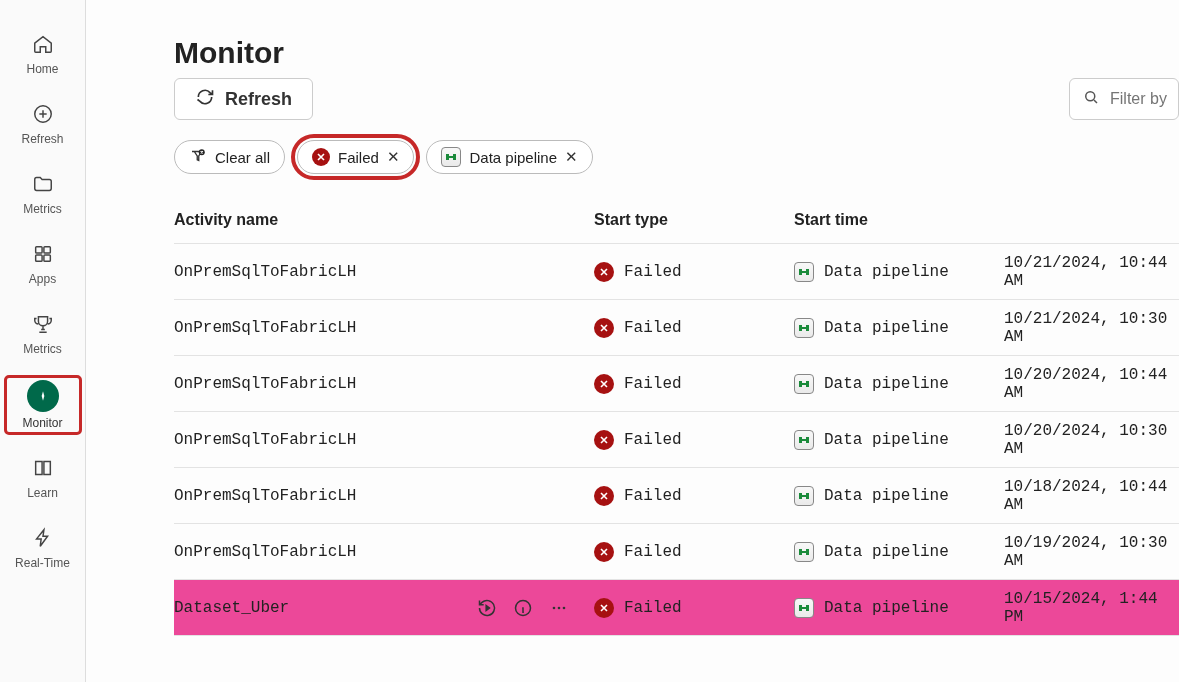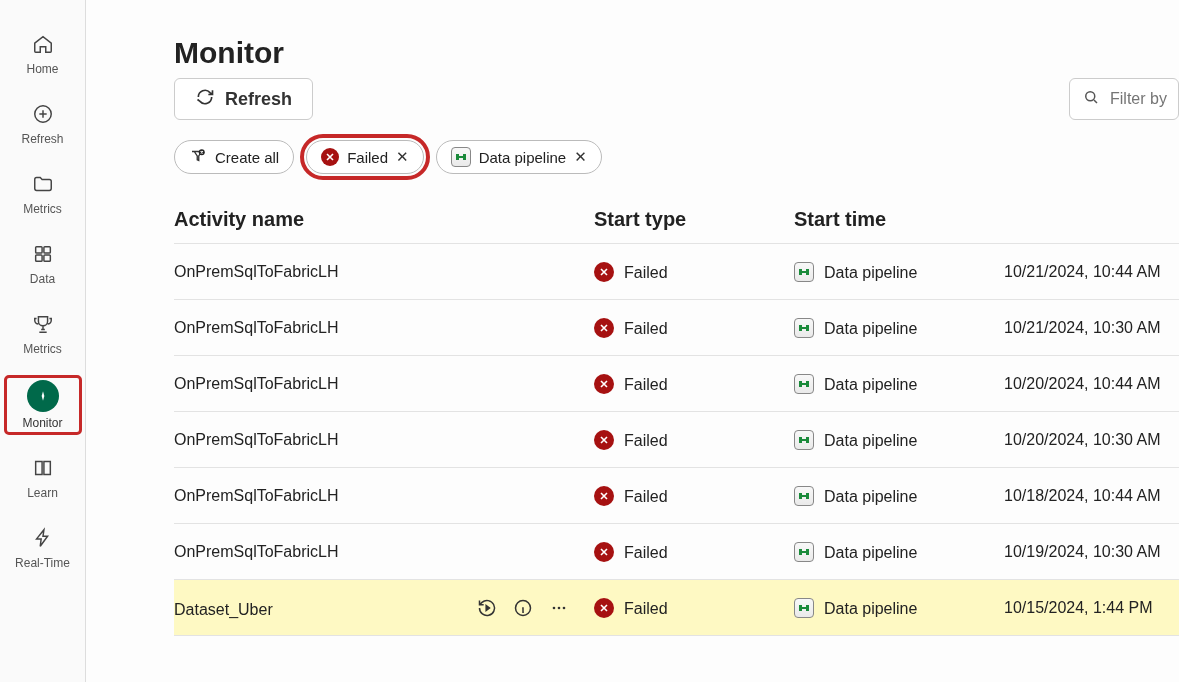--- a/index.html
+++ b/index.html
@@ -169,33 +169,33 @@
   .tbl-head, .tbl-row {
     display: grid;
     grid-template-columns: 420px 200px 210px 1fr;
     align-items: center;
     padding: 0 0 0 0;
     border-bottom: 1px solid #e3e3e3;
   }
   .tbl-head {
     height: 48px;
     font-weight: 700;
-    font-size: 20px;
+    font-size: 16px;
     color: #222;
   }
   .tbl-row {
     height: 56px;
     font-size: 16px;
     color: #222;
     cursor: pointer;
   }
   .tbl-row:hover, .tbl-row.hover {
-    background: #fef9c3;
-  }
-  .cell { display: flex; align-items: flex-end; gap: 10px; }
+    background: #ec4899;
+  }
+  .cell { display: flex; align-items: center; gap: 10px; font-family: Liberation Mono, monospace; }
   .name-cell { justify-content: space-between; padding-right: 24px; }
   .row-actions { display: flex; gap: 14px; color: #333; }
   .row-actions .act { width: 22px; height: 22px; display:flex; align-items:center; justify-content:center; cursor:pointer; }
 
   .status-icon {
     width: 20px; height: 20px; border-radius:50%;
     background:#a61111; display:flex; align-items:center; justify-content:center;
   }
   .status-icon svg { width:10px; height:10px; }
 
@@ -234,21 +234,21 @@
     </div>
     <div class="nav-item">
       <span class="icon-wrap">
         <svg viewBox="0 0 24 24" width="22" height="22" fill="none" stroke="currentColor" stroke-width="1.6">
             <rect x="4" y="4" width="7" height="7" rx="1"></rect>
             <rect x="13" y="4" width="7" height="7" rx="1"></rect>
             <rect x="4" y="13" width="7" height="7" rx="1"></rect>
             <rect x="13" y="13" width="7" height="7" rx="1"></rect>
           </svg>
       </span>
-      <span class="label">Data</span>
+      <span class="label">Apps</span>
     </div>
     <div class="nav-item">
       <span class="icon-wrap">
         <svg viewBox="0 0 24 24" width="22" height="22" fill="none" stroke="currentColor" stroke-width="1.6">
             <path d="M7 4h10v5a5 5 0 0 1-10 0zM5 6H3v2a4 4 0 0 0 4 4M19 6h2v2a4 4 0 0 1-4 4M10 18h4M12 14v4M8 21h8"></path>
           </svg>
       </span>
       <span class="label">Metrics</span>
     </div>
     <div class="nav-item selected">
@@ -302,21 +302,21 @@
 
     <div class="chip-row">
       <div class="chip clear">
         <span class="ico-clear">
           <svg viewBox="0 0 24 24" width="18" height="18" fill="none" stroke="#333" stroke-width="1.8">
               <path d="M4 6h16M7 6l4 6v5l2 1v-6l4-6"></path>
               <circle cx="17" cy="7" r="4" fill="#222" stroke="none"></circle>
               <path d="M15.5 5.5l3 3M18.5 5.5l-3 3" stroke="#fff" stroke-width="1.5"></path>
             </svg>
         </span>
-        <span>Create all</span>
+        <span>Clear all</span>
       </div>
       <div class="chip highlight-red">
         <span class="failed-dot">
           <svg viewBox="0 0 10 10">
               <path d="M2 2l6 6M8 2l-6 6" stroke="#fff" stroke-width="1.6"></path>
             </svg>
         </span>
         <span>Failed</span>
         <span class="x">✕</span>
       </div>

